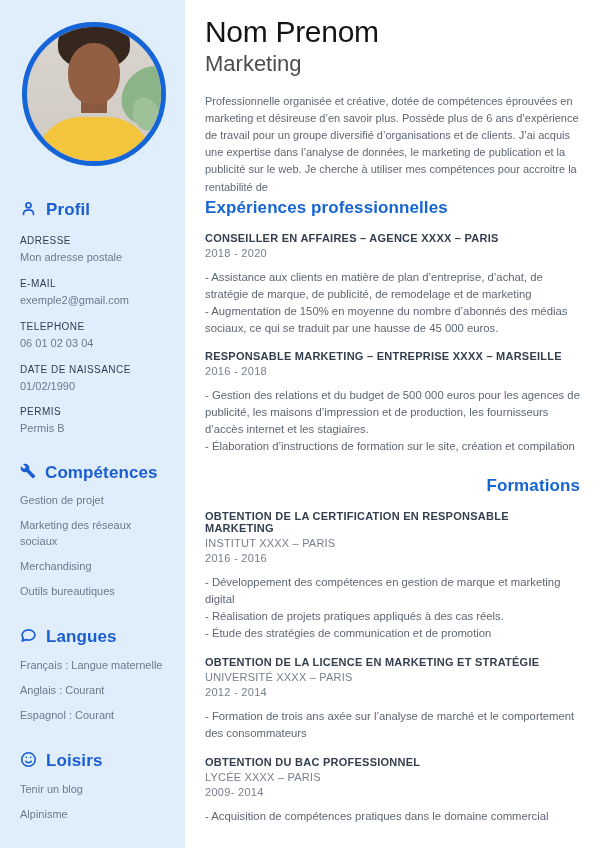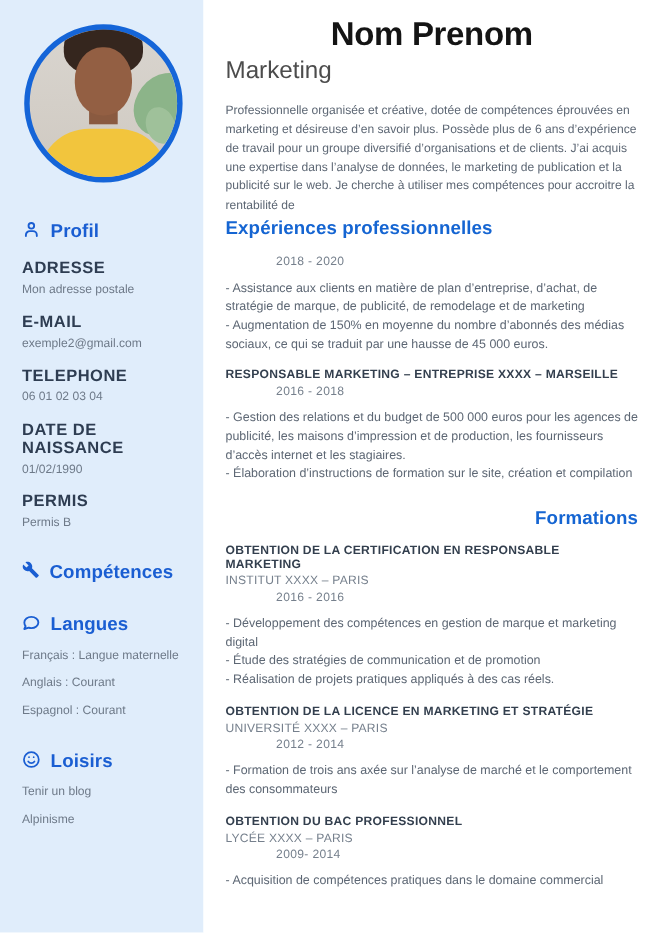--- a/index.html
+++ b/index.html
@@ -34,39 +34,39 @@
   .photo-bun{position:absolute;left:50%;transform:translateX(-12%);bottom:124px;
     width:34px;height:26px;background:#35261e;border-radius:50%;}
   .side-title{
     display:flex;gap:9px;
     color:#1a5ed2;font-size:17px;font-weight:800;letter-spacing:.1px;
   }
   .side-title svg{flex:0 0 auto;}
   .mt-profil{margin-top:34px;}
   .mt-sec{margin-top:27px;}
   .field{margin-top:13px;}
-  .field-label{font-size:15px;font-weight:700;color:#2e3d52;letter-spacing:.45px;}
+  .field-label{font-size:10px;font-weight:400;color:#2e3d52;letter-spacing:.45px;}
   .field-value{font-size:11px;color:#6e7a89;margin-top:4px;line-height:1.35;}
   .side-list{margin-top:4px;}
   .side-item{font-size:11px;color:#6e7a89;margin-top:9px;line-height:1.45;}
   
   .main{
     flex:1;box-sizing:border-box;background:#fff;
     padding:16px 20px 0 20px;
   }
-  .name{font-size:30px;font-weight:700;color:#141414;letter-spacing:-.3px;line-height:1.05;text-align:center;}
+  .name{font-size:30px;font-weight:400;color:#141414;letter-spacing:-.3px;line-height:1.05;}
   .subtitle{font-size:22px;color:#4c4c4c;margin-top:3px;line-height:1.15;}
   .summary{margin-top:17px;font-size:11px;line-height:1.56;color:#5d6774;}
   .section-title{font-size:17px;font-weight:800;color:#1565d2;letter-spacing:.1px;}
   .st-exp{margin-top:2px;}
   .st-form{margin-top:21px;text-align:right;}
   .entry{margin-top:14px;}
   .entry-title{font-size:11px;font-weight:700;color:#333f4e;letter-spacing:.25px;}
   .entry-school{font-size:11px;color:#76808d;margin-top:3px;letter-spacing:.2px;}
-  .entry-dates{font-size:11px;color:#76808d;margin-top:3px;letter-spacing:.3px;margin-left:46px;}
+  .entry-dates{font-size:11px;color:#76808d;margin-top:3px;letter-spacing:.3px;}
   .entry-bullets{margin-top:10px;}
   .bullet{font-size:11.3px;line-height:1.5;color:#5d6774;}
 </style>
 </head>
 <body>
 
 <div class="page">
 
   <aside class="sidebar">
 
@@ -111,20 +111,26 @@
     </div>
 
     <div class="side-title mt-sec">
       <span>
         <svg width="16" height="16" viewBox="0 0 24 24" fill="#1a5ed2" stroke="none">
           <path d="M22.7 19l-9.1-9.1c.9-2.3.4-5-1.5-6.9-2-2-5-2.4-7.4-1.3L9 6 6 9 1.6 4.7C.4 7.1.9 10.1 2.9 12.1c1.9 1.9 4.6 2.4 6.9 1.5l9.1 9.1c.4.4 1 .4 1.4 0l2.3-2.3c.5-.4.5-1.1.1-1.4z"></path>
         </svg>
       </span>
       <span>Compétences</span>
     </div>
+    <div class="side-list">
+      <div class="side-item">Gestion de projet</div>
+      <div class="side-item">Marketing des réseaux sociaux</div>
+      <div class="side-item">Merchandising</div>
+      <div class="side-item">Outils bureautiques</div>
+    </div>
 
     <div class="side-title mt-sec">
       <span>
         <svg width="17" height="17" viewBox="0 0 24 24" fill="none" stroke="#1a5ed2" stroke-width="2.4" stroke-linecap="round" stroke-linejoin="round">
           <path d="M21 11.2c0 4-4 7.2-9 7.2-1.2 0-2.4-.2-3.4-.6L3 19.5l1.6-3.6C3.6 14.6 3 13 3 11.2 3 7.2 7 4 12 4s9 3.2 9 7.2z"></path>
         </svg>
       </span>
       <span>Langues</span>
     </div>
     <div class="side-list">
@@ -153,20 +159,21 @@
   <main class="main">
 
     <div class="name">Nom Prenom</div>
     <div class="subtitle">Marketing</div>
 
     <div class="summary">Professionnelle organisée et créative, dotée de compétences éprouvées en marketing et désireuse d’en savoir plus. Possède plus de 6 ans d’expérience de travail pour un groupe diversifié d’organisations et de clients. J’ai acquis une expertise dans l’analyse de données, le marketing de publication et la publicité sur le web. Je cherche à utiliser mes compétences pour accroitre la rentabilité de</div>
 
     <div class="section-title st-exp">Expériences professionnelles</div>
 
     <div class="entry">
+      <div class="entry-title">CONSEILLER EN AFFAIRES – AGENCE XXXX – PARIS</div>
       <div class="entry-dates">2018 -  2020</div>
       <div class="entry-bullets">
         <div class="bullet">- Assistance aux clients en matière de plan d’entreprise, d’achat, de stratégie de marque, de publicité, de remodelage et de marketing</div>
         <div class="bullet">- Augmentation de 150% en moyenne du nombre d’abonnés des médias sociaux, ce qui se traduit par une hausse de 45 000 euros.</div>
       </div>
     </div>
 
     <div class="entry">
       <div class="entry-title">RESPONSABLE MARKETING – ENTREPRISE XXXX – MARSEILLE</div>
       <div class="entry-dates">2016 -  2018</div>
@@ -177,22 +184,22 @@
     </div>
 
     <div class="section-title st-form">Formations</div>
 
     <div class="entry">
       <div class="entry-title">OBTENTION DE LA CERTIFICATION EN RESPONSABLE MARKETING</div>
       <div class="entry-school">INSTITUT XXXX – PARIS</div>
       <div class="entry-dates">2016 -  2016</div>
       <div class="entry-bullets">
         <div class="bullet">- Développement des compétences en gestion de marque et marketing digital</div>
+        <div class="bullet">- Réalisation de projets pratiques appliqués à des cas réels.</div>
         <div class="bullet">- Étude des stratégies de communication et de promotion</div>
-        <div class="bullet">- Réalisation de projets pratiques appliqués à des cas réels.</div>
       </div>
     </div>
 
     <div class="entry">
       <div class="entry-title">OBTENTION DE LA LICENCE EN MARKETING ET STRATÉGIE</div>
       <div class="entry-school">UNIVERSITÉ XXXX – PARIS</div>
       <div class="entry-dates">2012 -  2014</div>
       <div class="entry-bullets">
         <div class="bullet">- Formation de trois ans axée sur l’analyse de marché et le comportement des consommateurs</div>
       </div>

